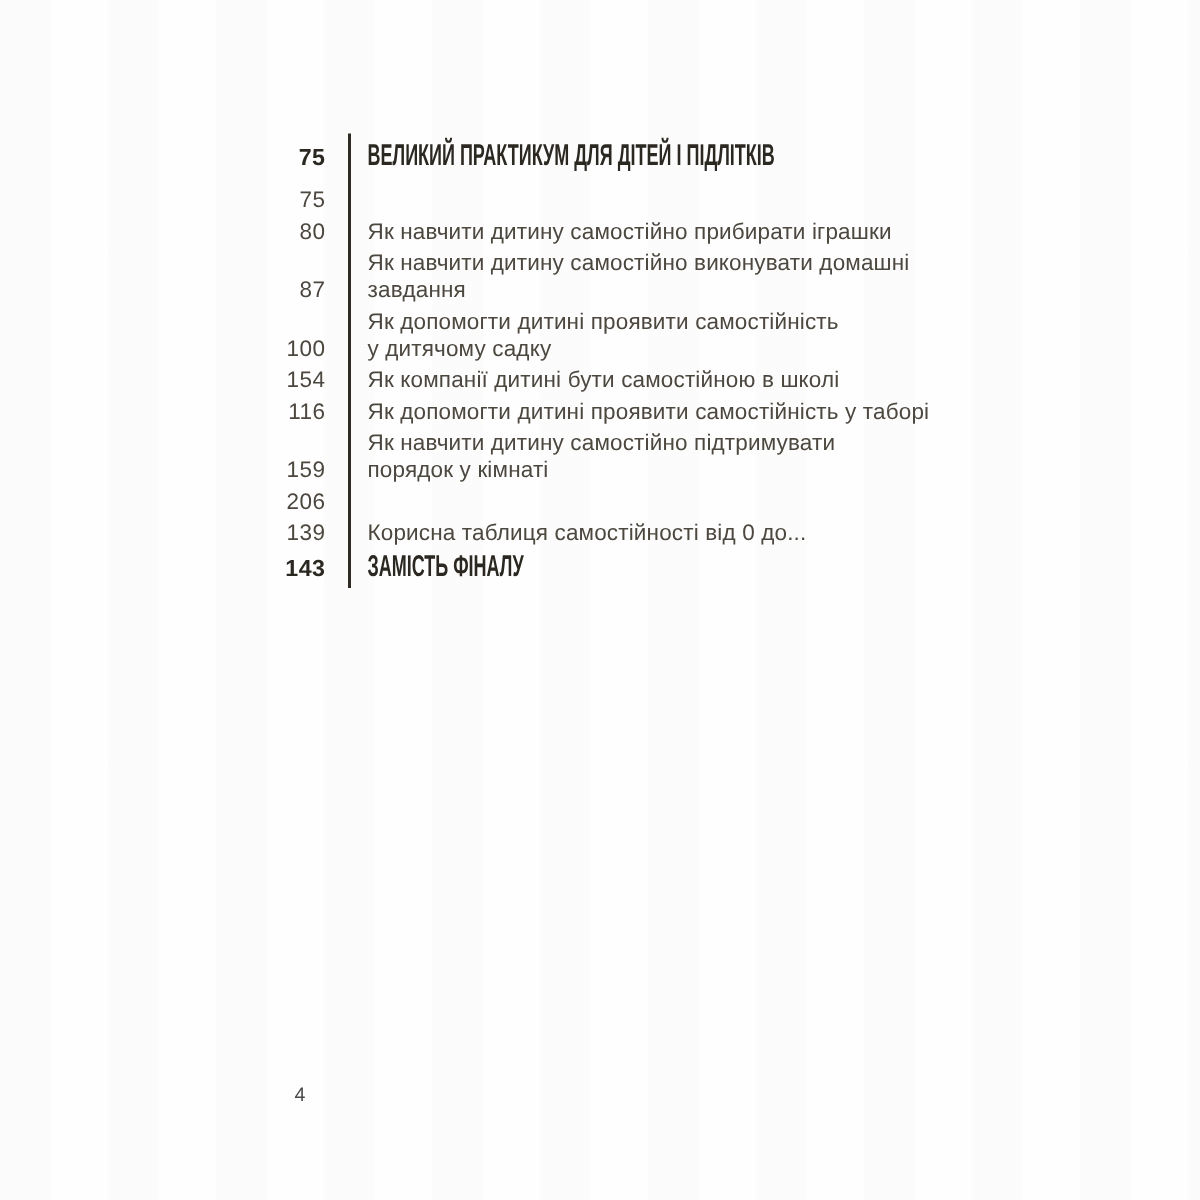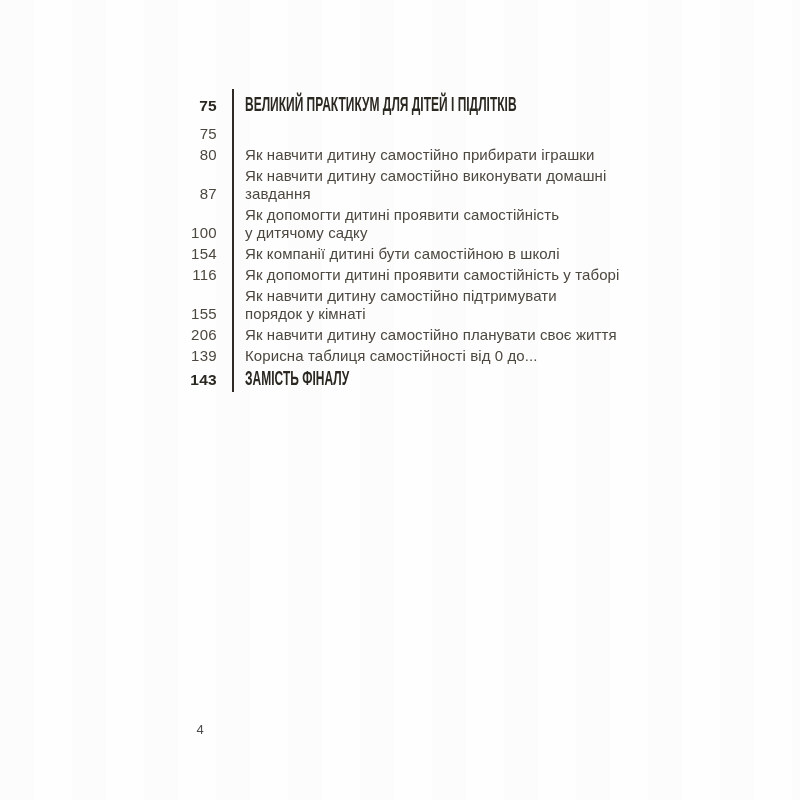--- a/index.html
+++ b/index.html
@@ -131,30 +131,29 @@
       <span class="toc-title"><span class="t">Як компанії дитині бути самостійною в школі</span></span>
     </div>
 
 
     <div class="toc-row">
       <span class="toc-num">116</span>
       <span class="toc-title"><span class="t">Як допомогти дитині проявити самостійність у таборі</span></span>
     </div>
 
     <div class="toc-row">
-      <span class="toc-num">155</span>
+      <span class="toc-num">159</span>
       <span class="toc-title"><span class="t">Як навчити дитину самостійно підтримувати
 порядок у кімнаті</span></span>
     </div>
 
 
 
     <div class="toc-row">
       <span class="toc-num">206</span>
-      <span class="toc-title"><span class="t">Як навчити дитину самостійно планувати своє життя</span></span>
     </div>
 
     <div class="toc-row">
       <span class="toc-num">139</span>
       <span class="toc-title"><span class="t">Корисна таблиця самостійності від 0 до...</span></span>
     </div>
 
     <div class="toc-row heading heading-last">
       <span class="toc-num">143</span>
       <span class="toc-title"><span class="t">ЗАМІСТЬ ФІНАЛУ</span></span>

